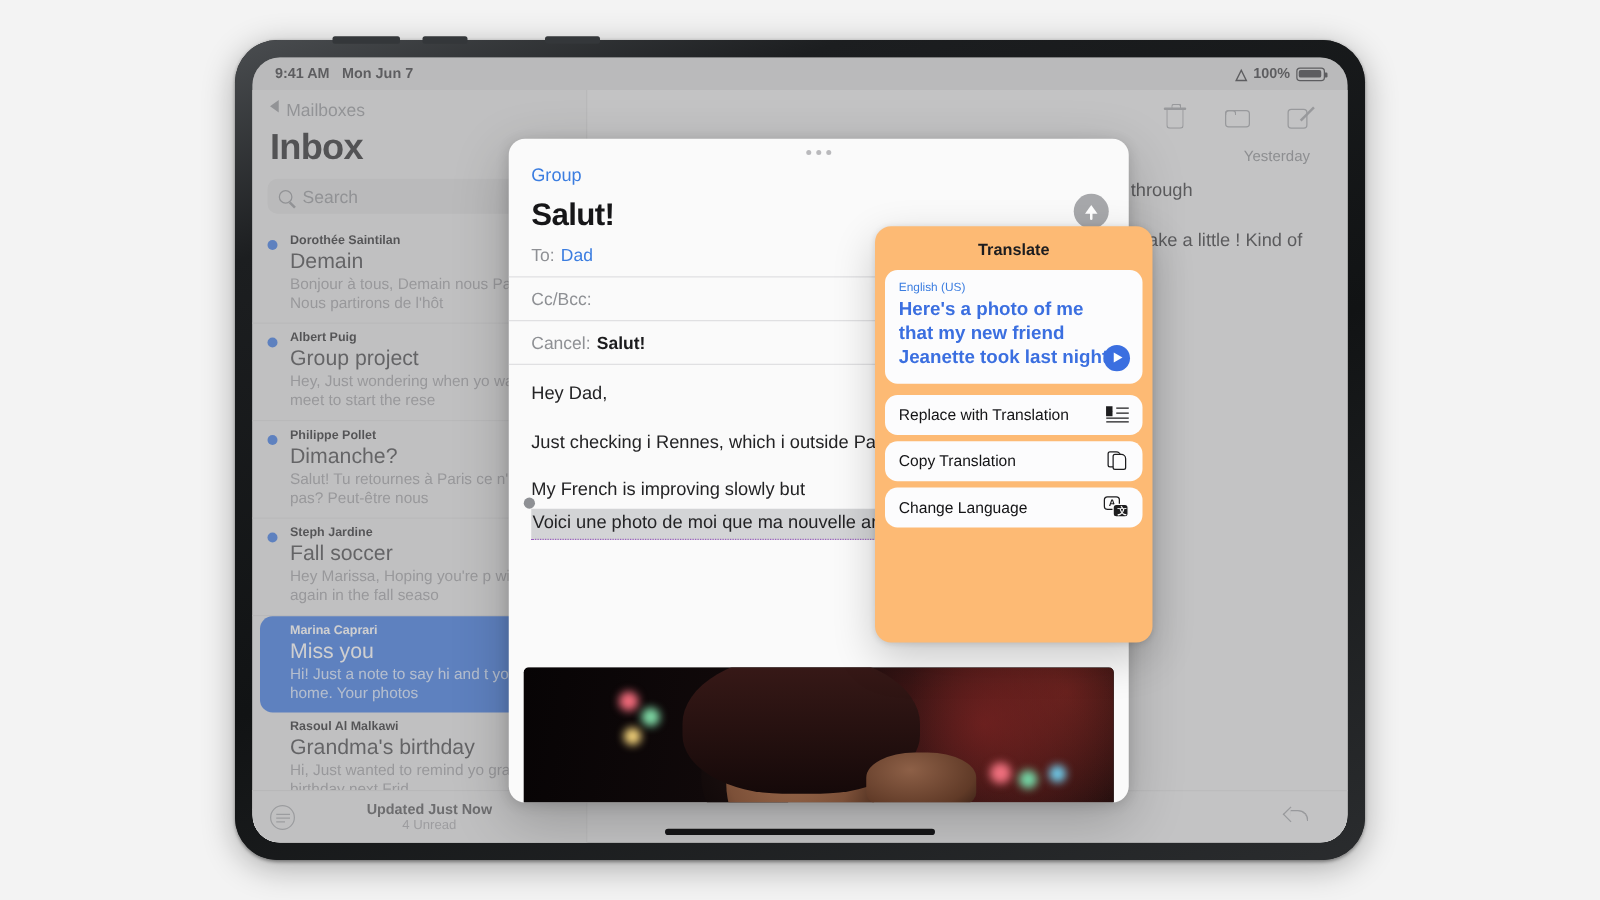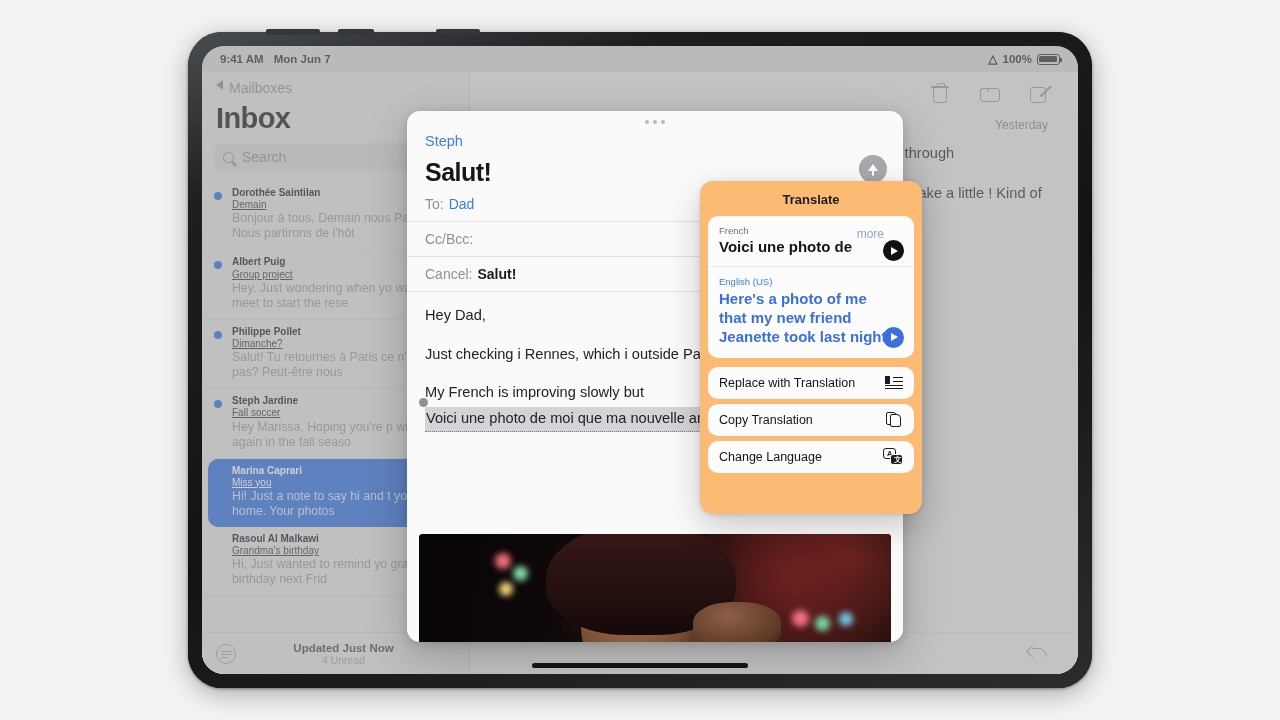--- a/index.html
+++ b/index.html
@@ -169,22 +169,22 @@
   .msgrow .dot {
     position: absolute; left: 12px; top: 11px;
     width: 8px; height: 8px; border-radius: 50%;
     background: #2f6fe0;
   }
   .msgrow .sender {
     font-size: 10px; font-weight: bold; color: #1d1d1f;
     white-space: nowrap; overflow: hidden;
   }
   .msgrow .subject {
-    font-size: 10px; color: #3a3a3c;
-    white-space: nowrap; overflow: hidden; text-decoration: underline;
+    font-size: 17px; color: #3a3a3c;
+    white-space: nowrap; overflow: hidden;
   }
   .msgrow .preview {
     font-size: 12.3px; color: #9a9a9d;
     max-height: 32px; overflow: hidden;
   }
   .msgrow.selected {
     background: #2f6fe0;
     border-radius: 10px;
     margin: 0 6px;
     border-bottom: none;
@@ -708,21 +708,21 @@
 
       <div class="compose">
 
         <div class="grabber">
           <b></b>
             <b></b>
             <b></b>
         </div>
 
         <div class="cmp-head">
-          <div class="cancel">Steph</div>
+          <div class="cancel">Group</div>
           <div class="cmp-title">Salut!</div>
           <div class="send-btn">
             <span class="up"></span>
             <span class="stem"></span>
           </div>
         </div>
 
         <div class="field">
           <span class="lbl">To:</span>
           <span class="val link">Dad</span>
@@ -771,28 +771,20 @@
             <div class="person-hat"></div>
             <div class="hand"></div>
           </div>
         </div>
       </div>
 
       <div class="translate">
         <div class="tr-title">Translate</div>
 
         <div class="tr-card">
-          <div class="tr-sec">
-            <div class="tr-lang">French</div>
-            <div class="tr-src">Voici une photo de</div>
-            <span class="more-link">more</span>
-            <span class="play dark">
-                <i class="tri"></i>
-              </span>
-          </div>
 
           <div class="tr-sec">
             <div class="tr-lang en">English (US)</div>
             <div class="tr-dst">Here's a photo of me that my new friend Jeanette took last night.</div>
             <span class="play blue">
                 <i class="tri"></i>
               </span>
           </div>
         </div>
 

